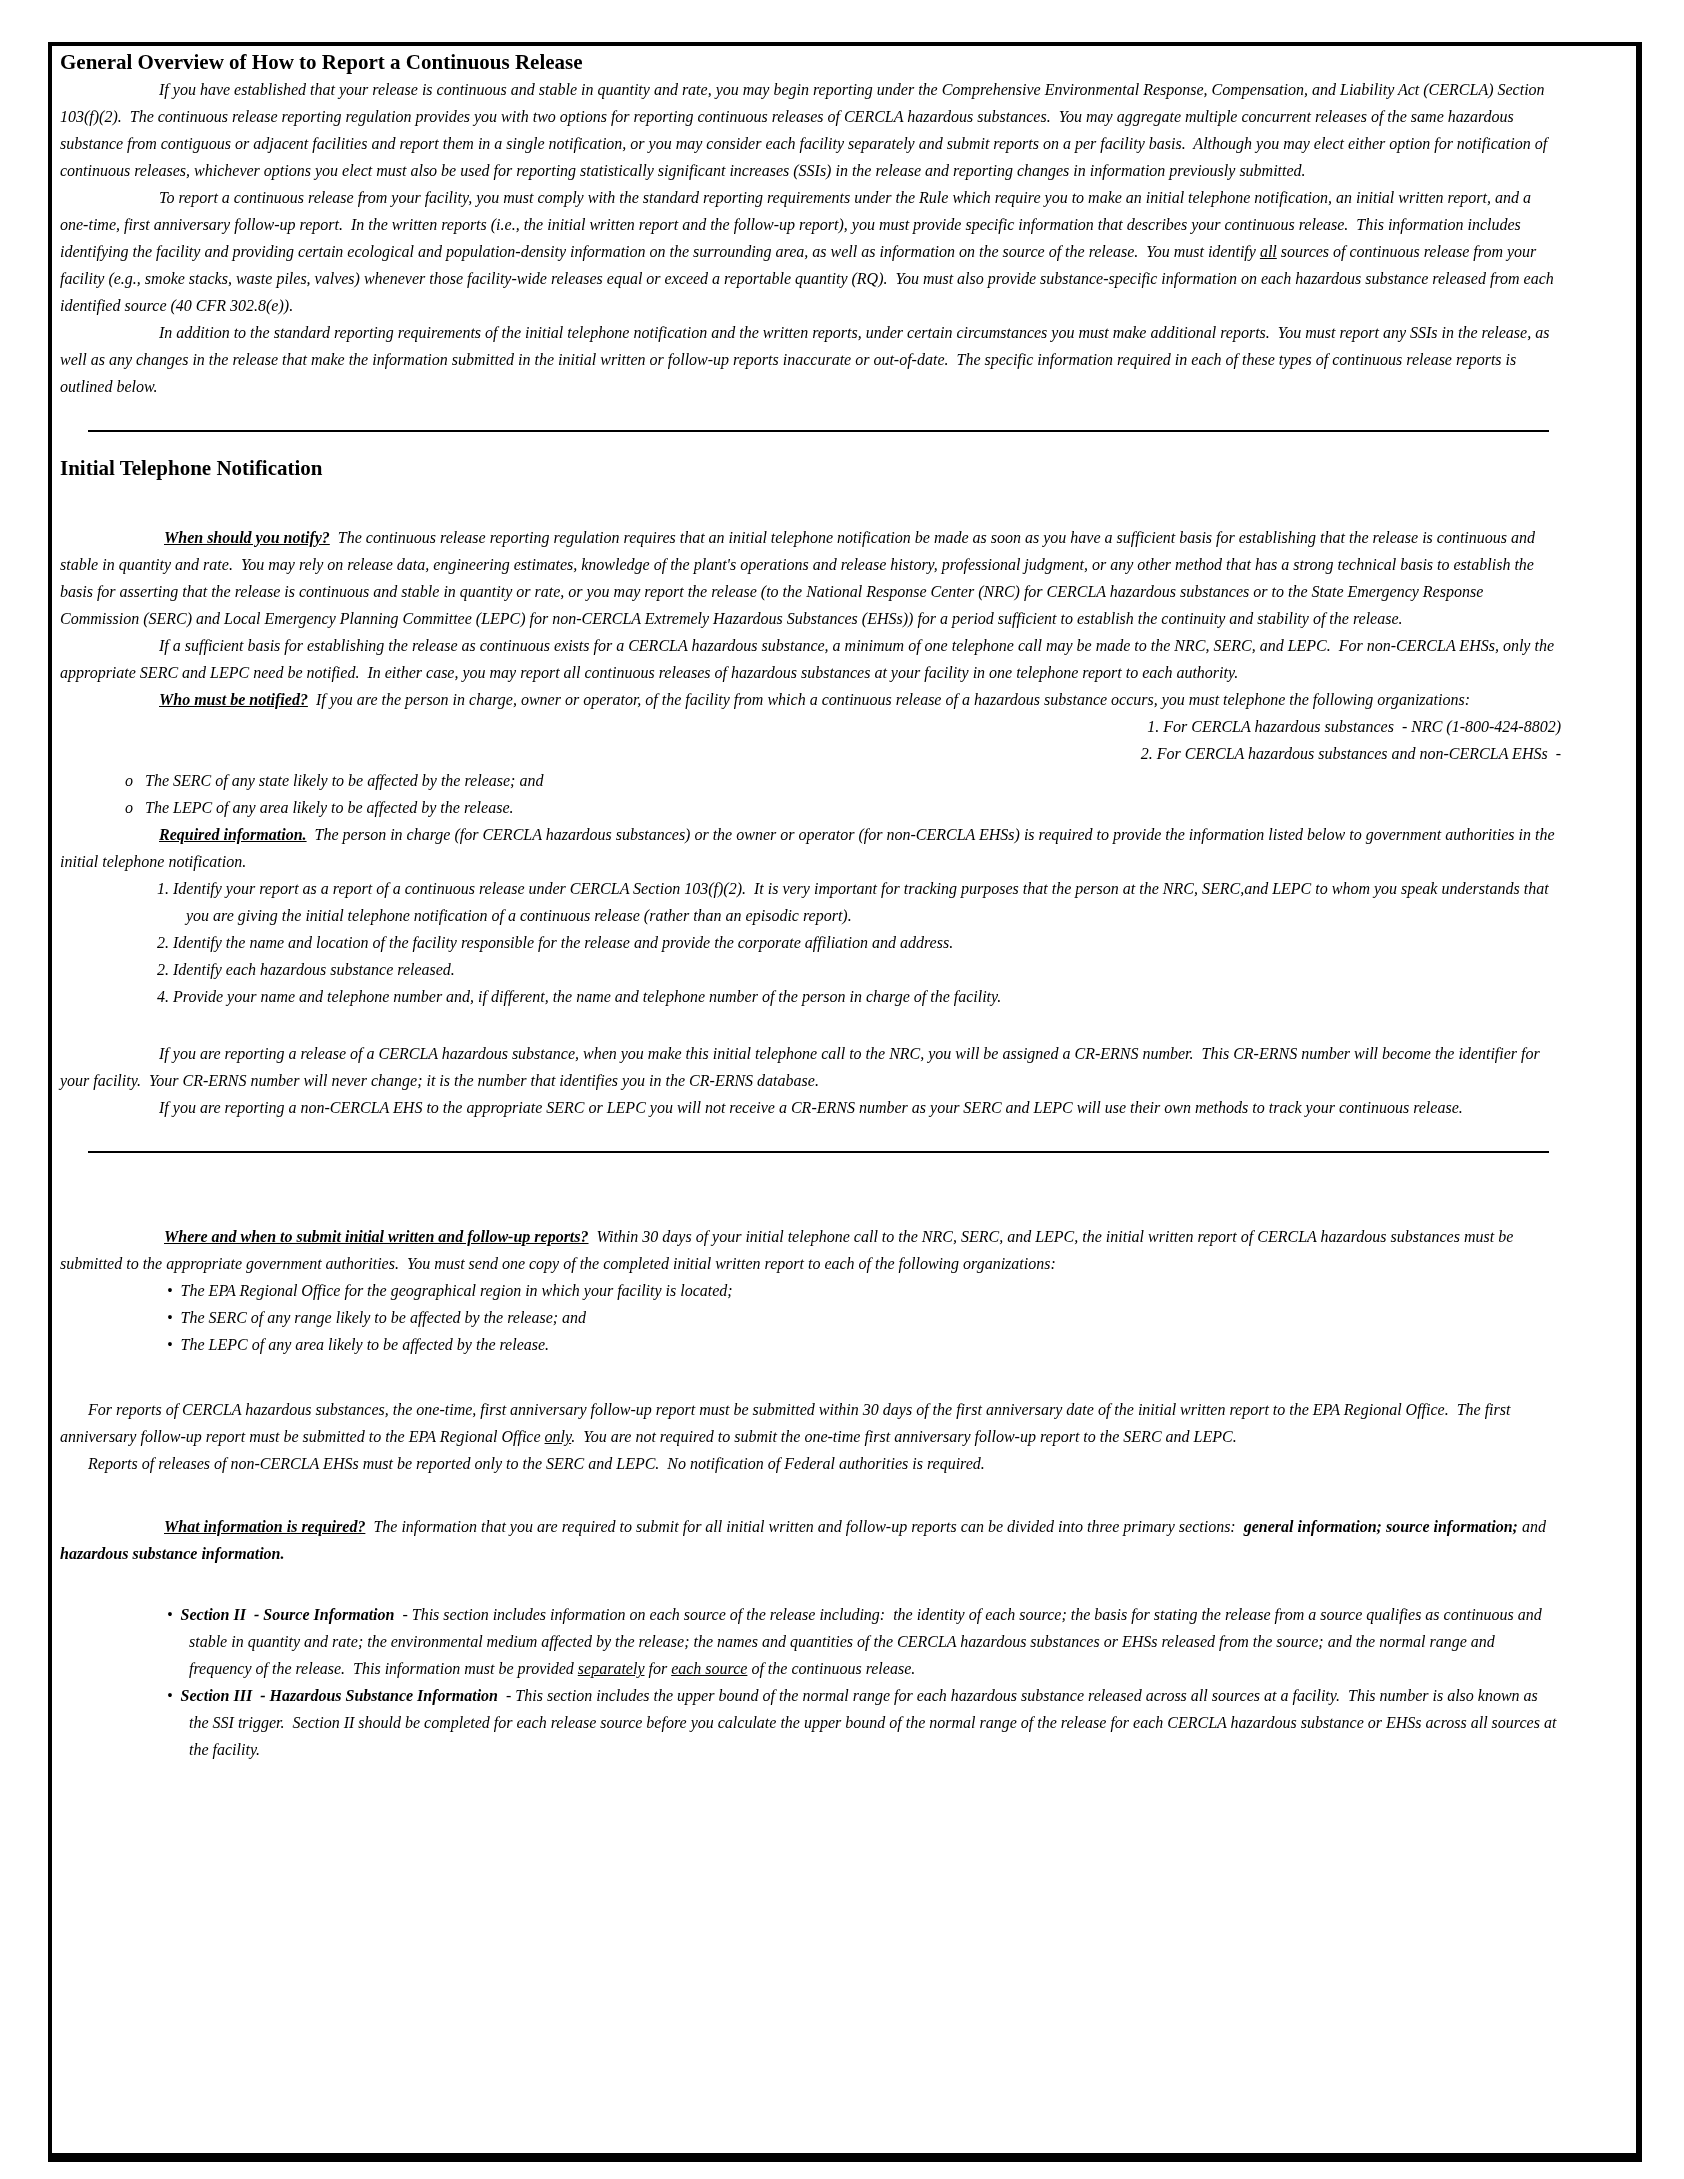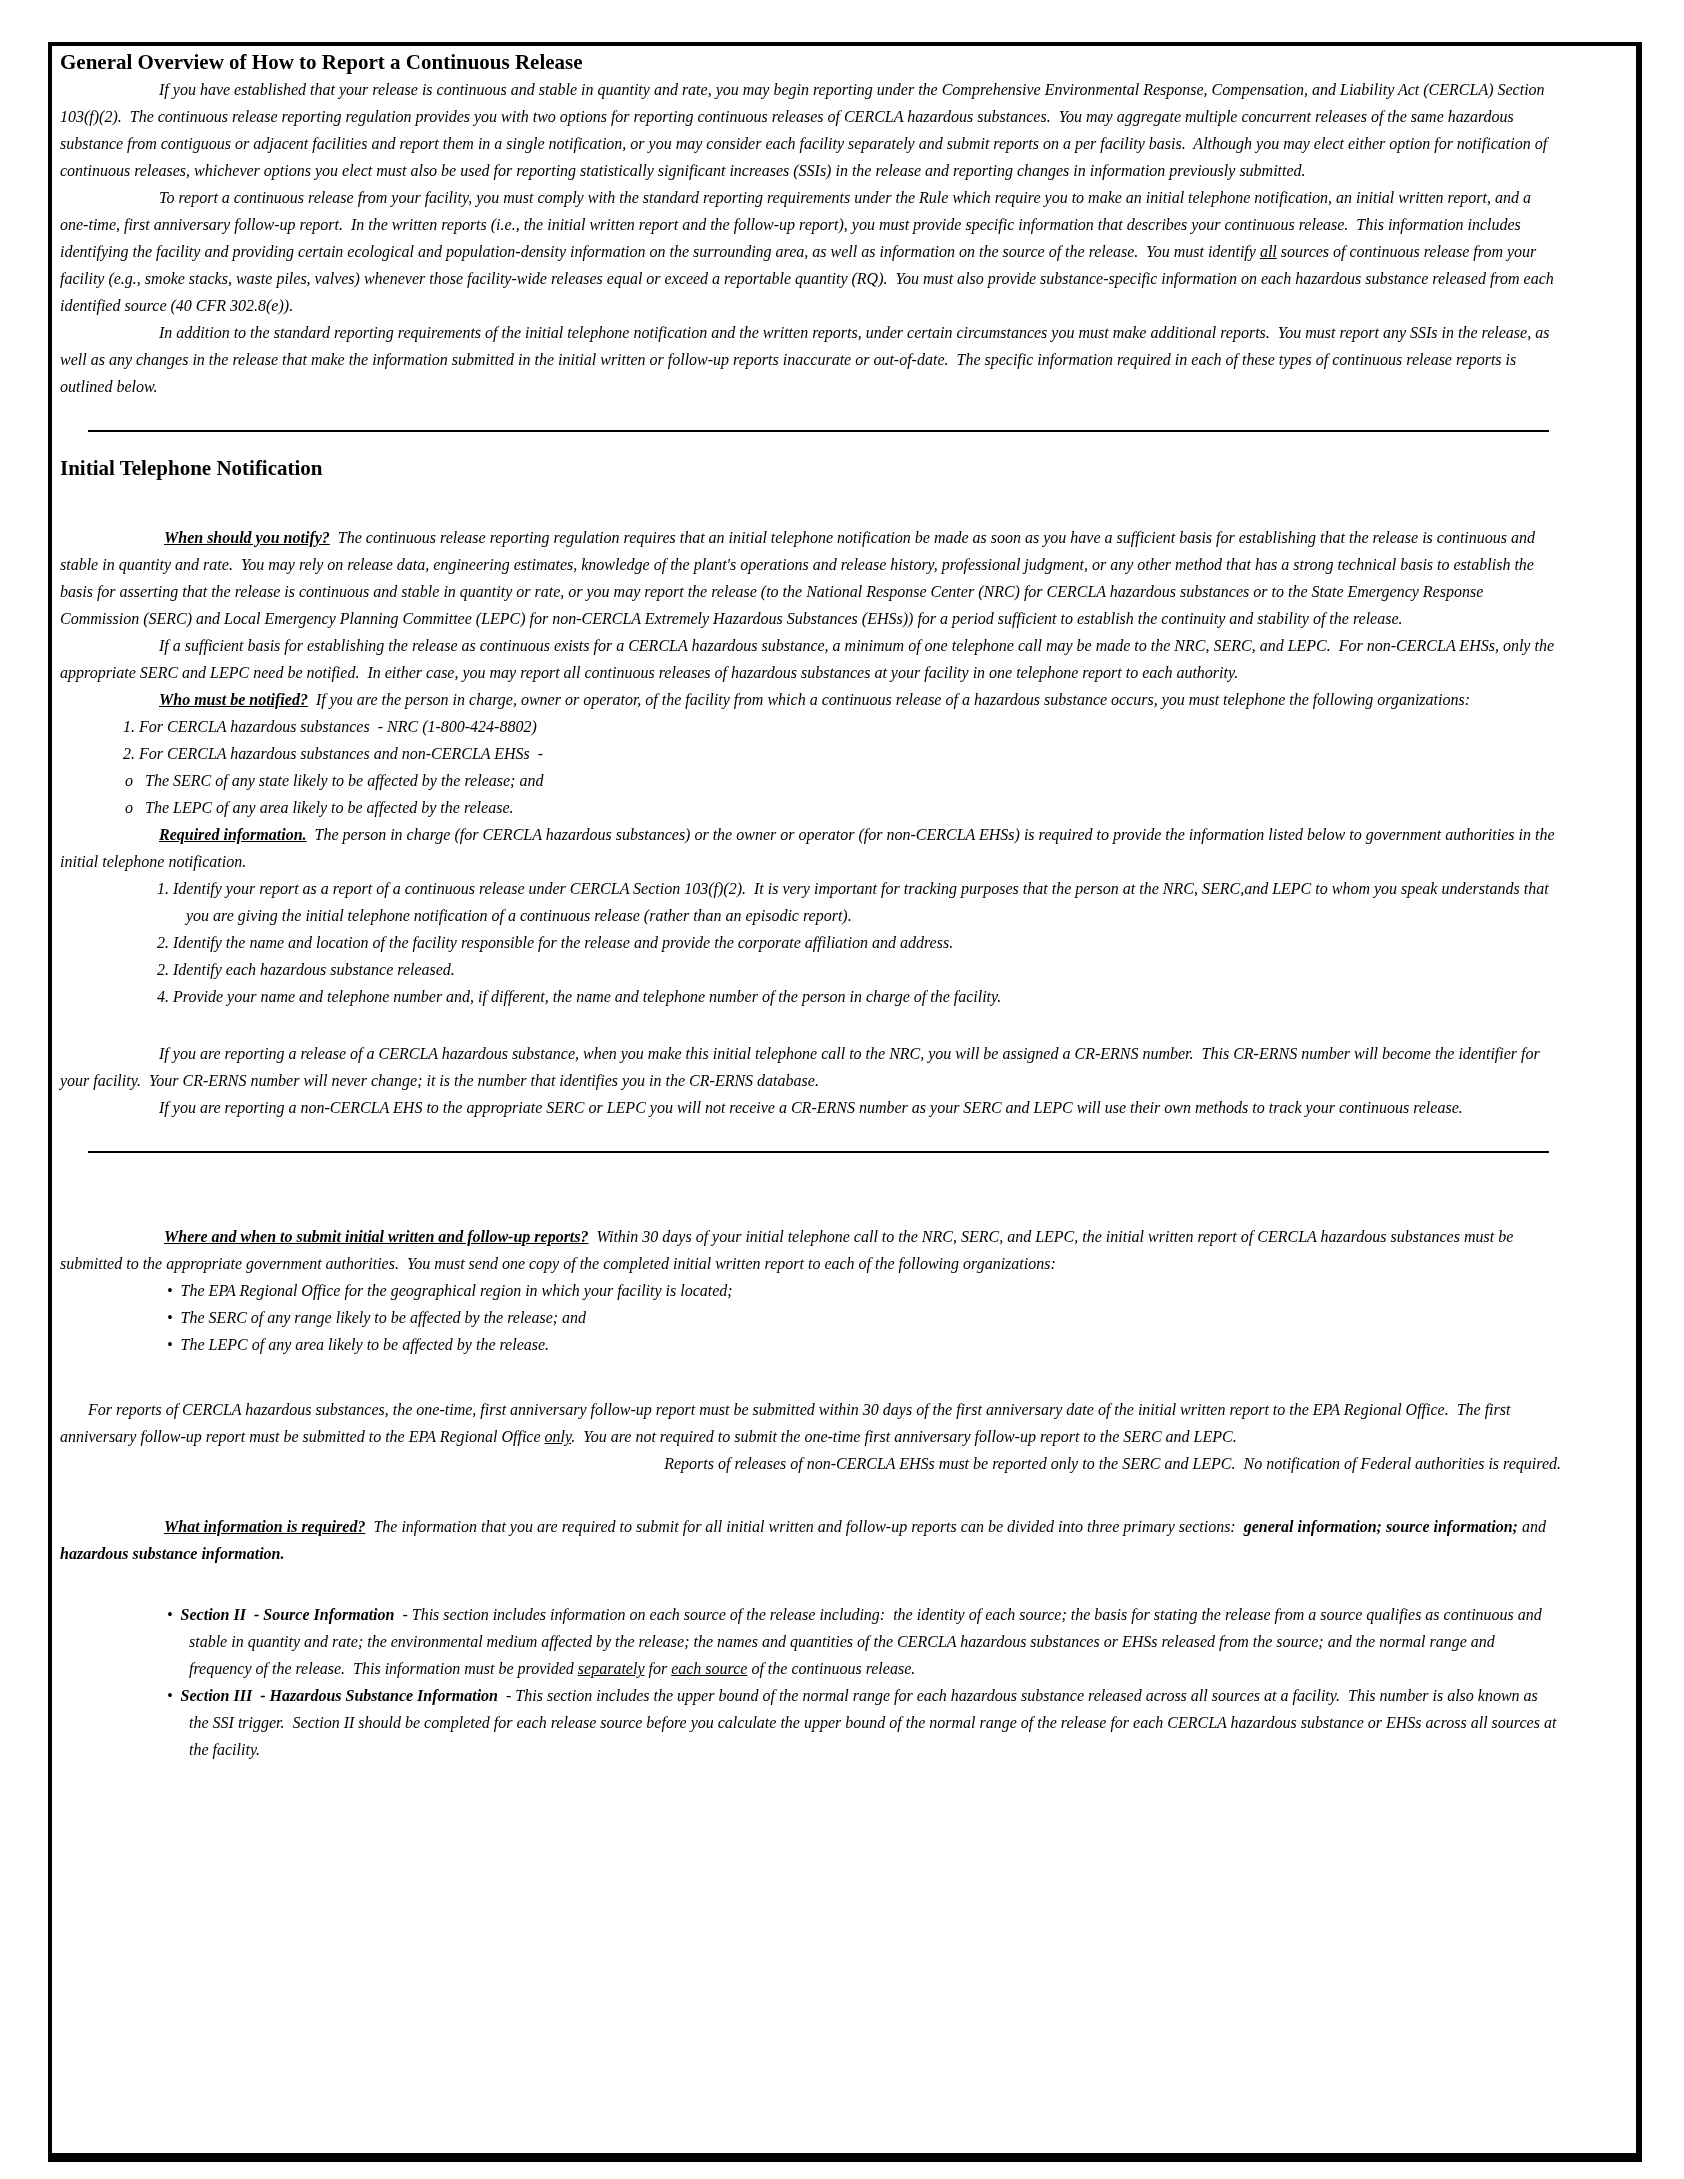--- a/index.html
+++ b/index.html
@@ -31,21 +31,21 @@
     font-size: 21px;
     line-height: 28px;
     white-space: pre-wrap;
   }
   .para, .li {
     font-style: italic;
     font-size: 16px;
     line-height: 27px;
     white-space: pre-wrap;
   }
-  .li-num  { margin-left: 63px; }
+  .li-num  { margin-left: 63px; text-align: right; }
   .li-numw { margin-left: 126px; text-indent: -29px; }
   .li-sub  { margin-left: 65px; }
   .li-dot  { margin-left: 129px; text-indent: -22px; }
   .run-b { font-weight: 700; }
   .run-u { text-decoration: underline; }
   .hr-line {
     border: none;
     border-top: 2px solid #000000;
     margin: 30px 12px 22px 28px;
     height: 0;
@@ -80,21 +80,21 @@
         <div class="para" style="text-indent: 99px;"><span class="">If you are reporting a release of a CERCLA hazardous substance, when you make this initial telephone call to the NRC, you will be assigned a CR-ERNS number.  This CR-ERNS number will become the identifier for your facility.  Your CR-ERNS number will never change; it is the number that identifies you in the CR-ERNS database.</span></div>
         <div class="para" style="text-indent: 99px;"><span class="">If you are reporting a non-CERCLA EHS to the appropriate SERC or LEPC you will not receive a CR-ERNS number as your SERC and LEPC will use their own methods to track your continuous release.</span></div>
         <div class="hr-line"></div>
         <div style="height: 48px;"></div>
         <div class="para" style="text-indent: 104px;"><span class="run-b run-u">Where and when to submit initial written and follow-up reports?</span><span class="">  Within 30 days of your initial telephone call to the NRC, SERC, and LEPC, the initial written report of CERCLA hazardous substances must be submitted to the appropriate government authorities.  You must send one copy of the completed initial written report to each of the following organizations:</span></div>
         <div class="li li-dot"><span class="">•  The EPA Regional Office for the geographical region in which your facility is located;</span></div>
         <div class="li li-dot"><span class="">•  The SERC of any range likely to be affected by the release; and</span></div>
         <div class="li li-dot"><span class="">•  The LEPC of any area likely to be affected by the release.</span></div>
         <div style="height: 38px;"></div>
         <div class="para" style="text-indent: 28px;"><span class="">For reports of CERCLA hazardous substances, the one-time, first anniversary follow-up report must be submitted within 30 days of the first anniversary date of the initial written report to the EPA Regional Office.  The first anniversary follow-up report must be submitted to the EPA Regional Office </span><span class="run-u">only</span><span class="">.  You are not required to submit the one-time first anniversary follow-up report to the SERC and LEPC.</span></div>
-        <div class="para" style="text-indent: 28px; text-align: right;"><span class="">Reports of releases of non-CERCLA EHSs must be reported only to the SERC and LEPC.  No notification of Federal authorities is required.</span></div>
+        <div class="para" style="text-indent: 28px;"><span class="">Reports of releases of non-CERCLA EHSs must be reported only to the SERC and LEPC.  No notification of Federal authorities is required.</span></div>
         <div style="height: 36px;"></div>
         <div class="para" style="text-indent: 104px;"><span class="run-b run-u">What information is required?</span><span class="">  The information that you are required to submit for all initial written and follow-up reports can be divided into three primary sections:  </span><span class="run-b">general information; source information;</span><span class=""> and </span><span class="run-b">hazardous substance information.</span></div>
         <div style="height: 34px;"></div>
         <div class="li li-dot"><span class="">•  </span><span class="run-b">Section II  - Source Information </span><span class=""> - This section includes information on each source of the release including:  the identity of each source; the basis for stating the release from a source qualifies as continuous and stable in quantity and rate; the environmental medium affected by the release; the names and quantities of the CERCLA hazardous substances or EHSs released from the source; and the normal range and frequency of the release.  This information must be provided </span><span class="run-u">separately</span><span class=""> for </span><span class="run-u">each source</span><span class=""> of the continuous release.</span></div>
         <div class="li li-dot"><span class="">•  </span><span class="run-b">Section III  - Hazardous Substance Information </span><span class=""> - This section includes the upper bound of the normal range for each hazardous substance released across all sources at a facility.  This number is also known as the SSI trigger.  Section II should be completed for each release source before you calculate the upper bound of the normal range of the release for each CERCLA hazardous substance or EHSs across all sources at the facility.</span></div>
       </div>
   </div>
 </div>
 
 

